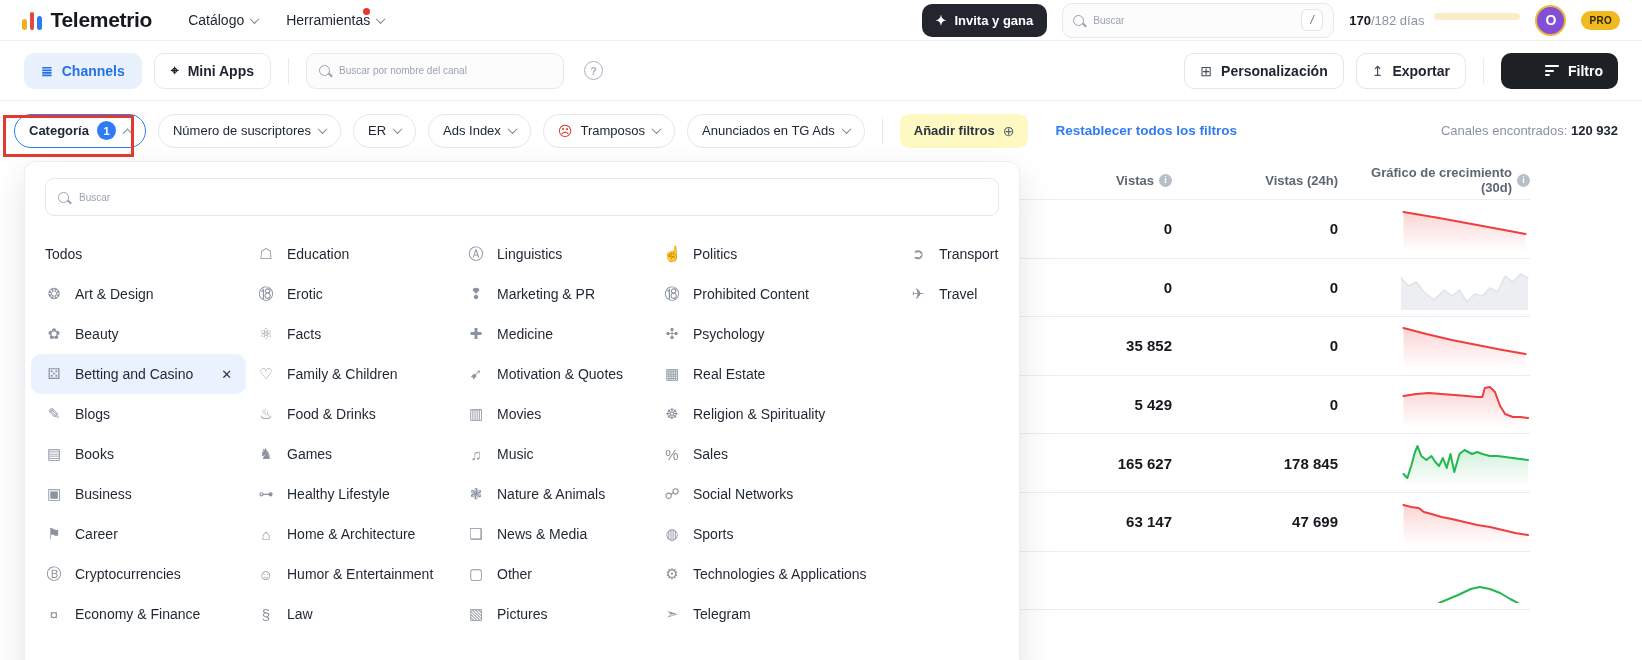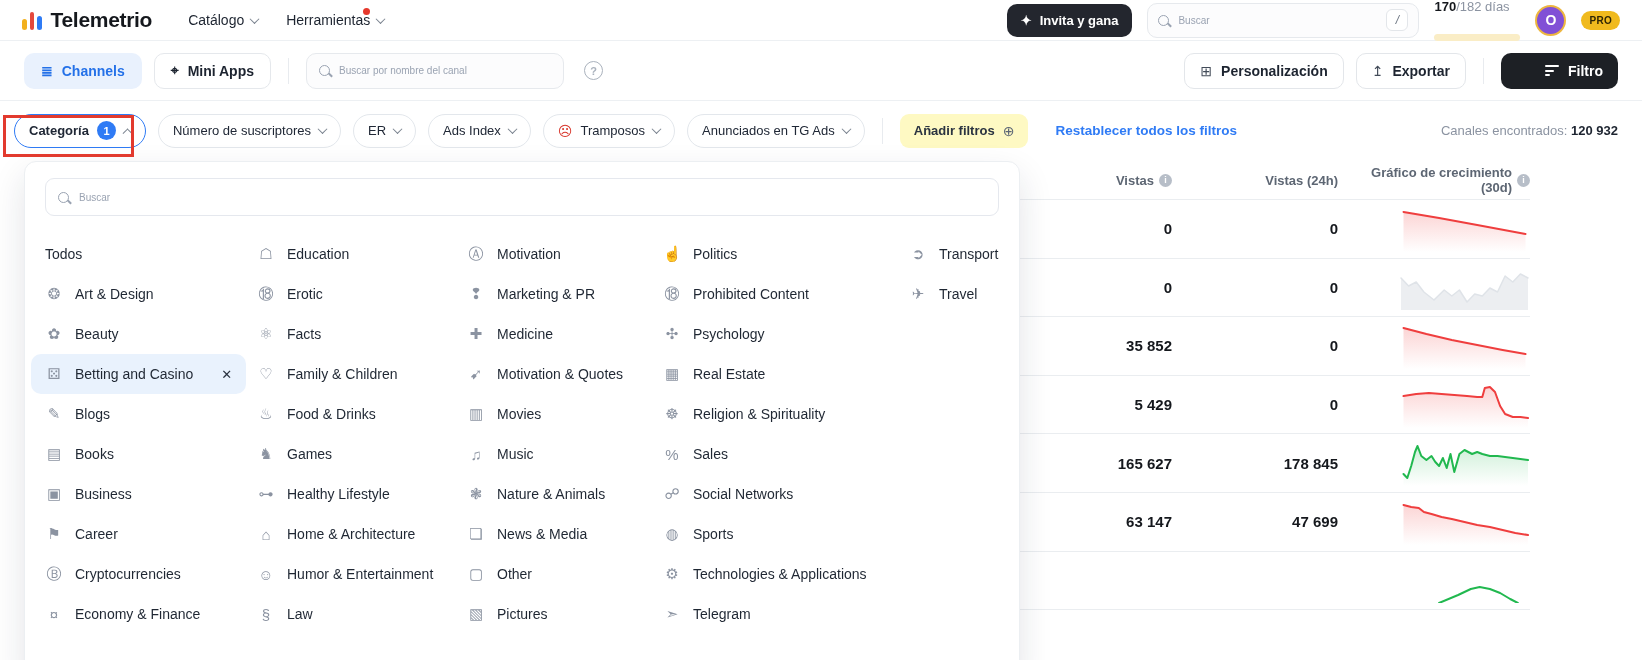--- a/index.html
+++ b/index.html
@@ -39,21 +39,21 @@
   .mag::after { content:""; position:absolute; width:5px; height:1.7px;
     background:#9aa3b2; transform:rotate(45deg); right:-4px; bottom:-1px; }
   .nav-search input, .tb-search input, .dd-search input { border:none; outline:none;
     background:transparent; font-size:10px; color:#30394a; width:100%;
     font-family:"Liberation Sans", sans-serif; }
   .nav-search input::placeholder, .tb-search input::placeholder,
   .dd-search input::placeholder { color:#9aa3b2; }
   .kbd { width:22px; height:22px; border:1px solid #e3e6ea; border-radius:6px;
     font-size:12px; color:#6b7480; display:flex; align-items:center;
     justify-content:center; flex:none; background:#fff; font-style:italic; }
-  .days { display:flex; flex-direction:column; gap:20px; }
+  .days { display:flex; gap:10px; }
   .days-text { font-size:13px; color:#8b93a1; }
   .days-text b { color:#15181d; font-weight:700; }
   .progress { width:86px; height:7px; border-radius:4px; background:#faedc6;
     overflow:hidden; }
   .progress-fill { width:88%; height:100%;
     background:repeating-linear-gradient(115deg,#f0b429 0 5px,#f7d87c 5px 8px); }
   .avatar { width:31px; height:31px; border-radius:50%; background:#8150d6;
     border:2px solid #edb640; color:#fff; font-size:14px; font-weight:700;
     display:flex; align-items:center; justify-content:center; cursor:pointer; }
   .pro { background:#f0ba1e; color:#2f2605; font-size:10px; font-weight:800;
@@ -453,21 +453,21 @@
             <span>Humor &amp; Entertainment</span>
           </div>
           <div class="dd-item">
             <span class="dd-icon">§</span>
             <span>Law</span>
           </div>
         </div>
         <div class="dd-col">
           <div class="dd-item">
             <span class="dd-icon">Ⓐ</span>
-            <span>Motivation</span>
+            <span>Linguistics</span>
           </div>
           <div class="dd-item">
             <span class="dd-icon">❢</span>
             <span>Marketing &amp; PR</span>
           </div>
           <div class="dd-item">
             <span class="dd-icon">✚</span>
             <span>Medicine</span>
           </div>
           <div class="dd-item">

